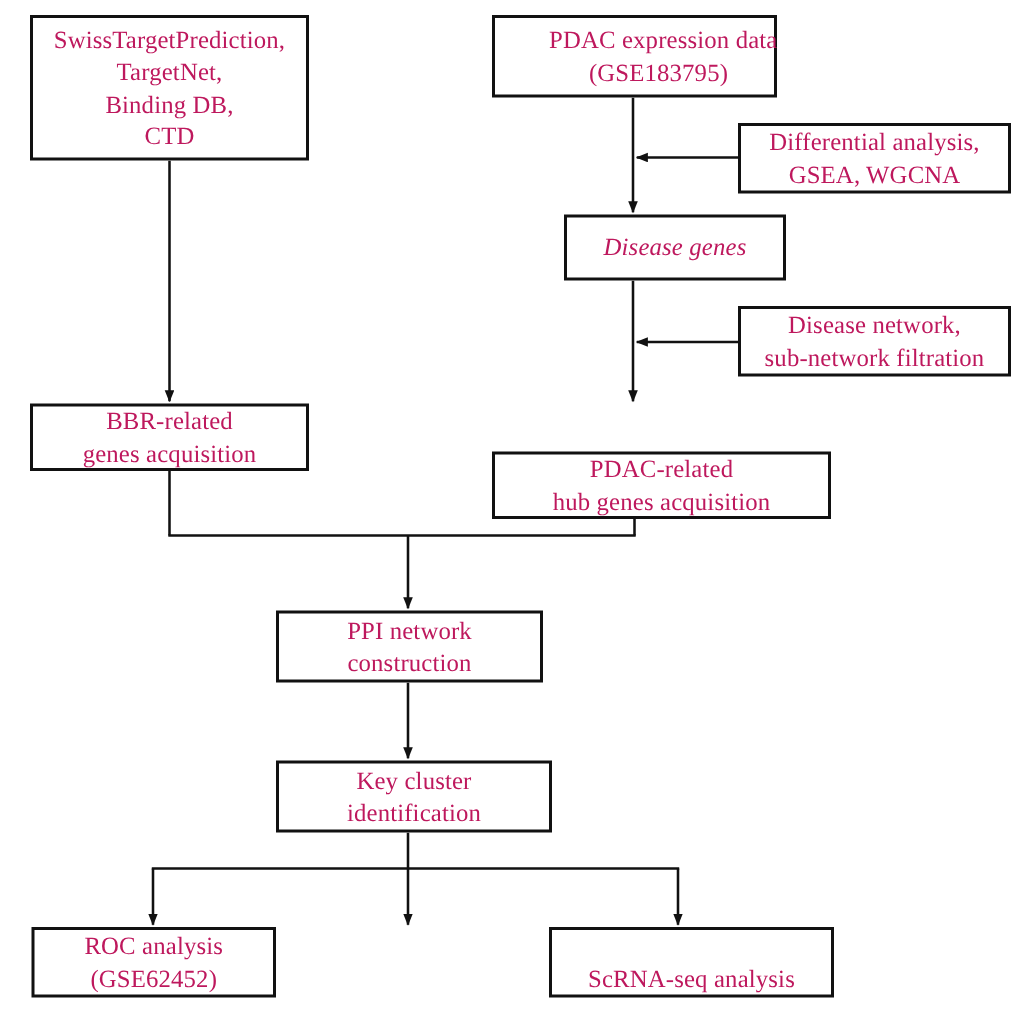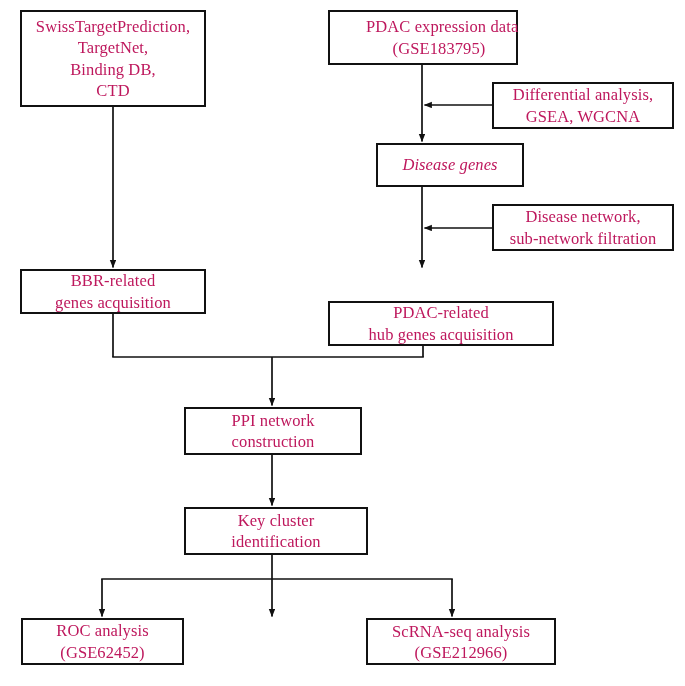--- a/index.html
+++ b/index.html
@@ -169,17 +169,16 @@
     <span class="lines">
       <span>ROC analysis</span>
       <span>(GSE62452)</span>
     </span>
   </div>
 
 
   <div class="node" style="left:366px; top:618px; width:190px; height:47px;align-items:flex-end;">
     <span class="lines">
       <span>ScRNA-seq analysis</span>
-      <span>(GSE212966)</span>
     </span>
   </div>
 
 </div>
 
 </body></html>

